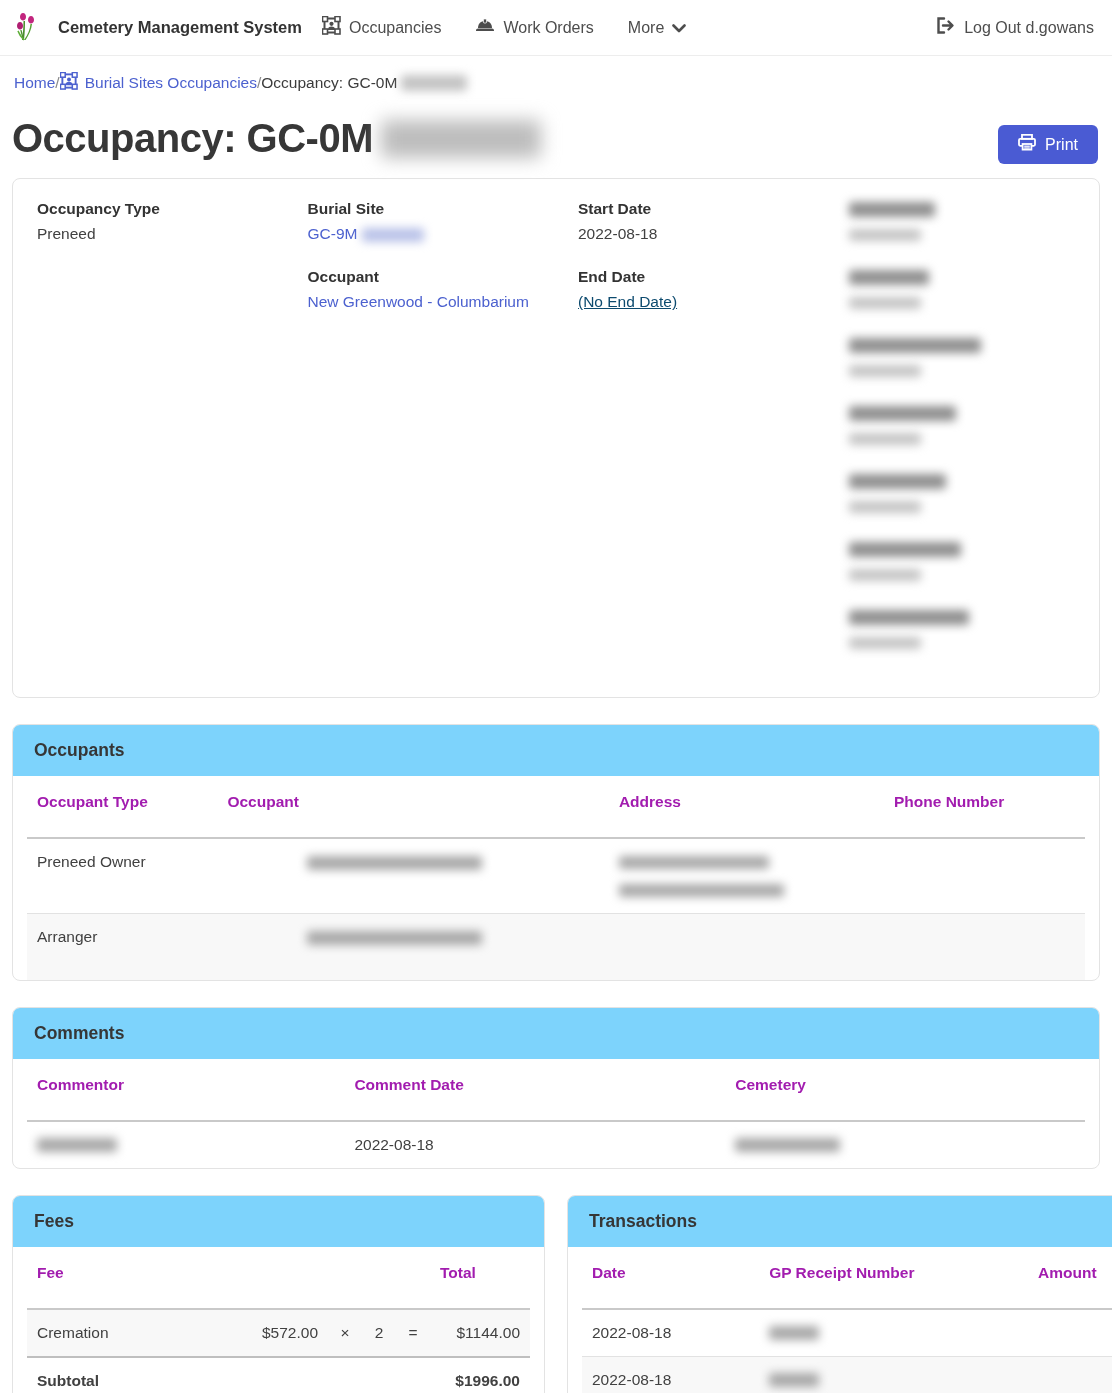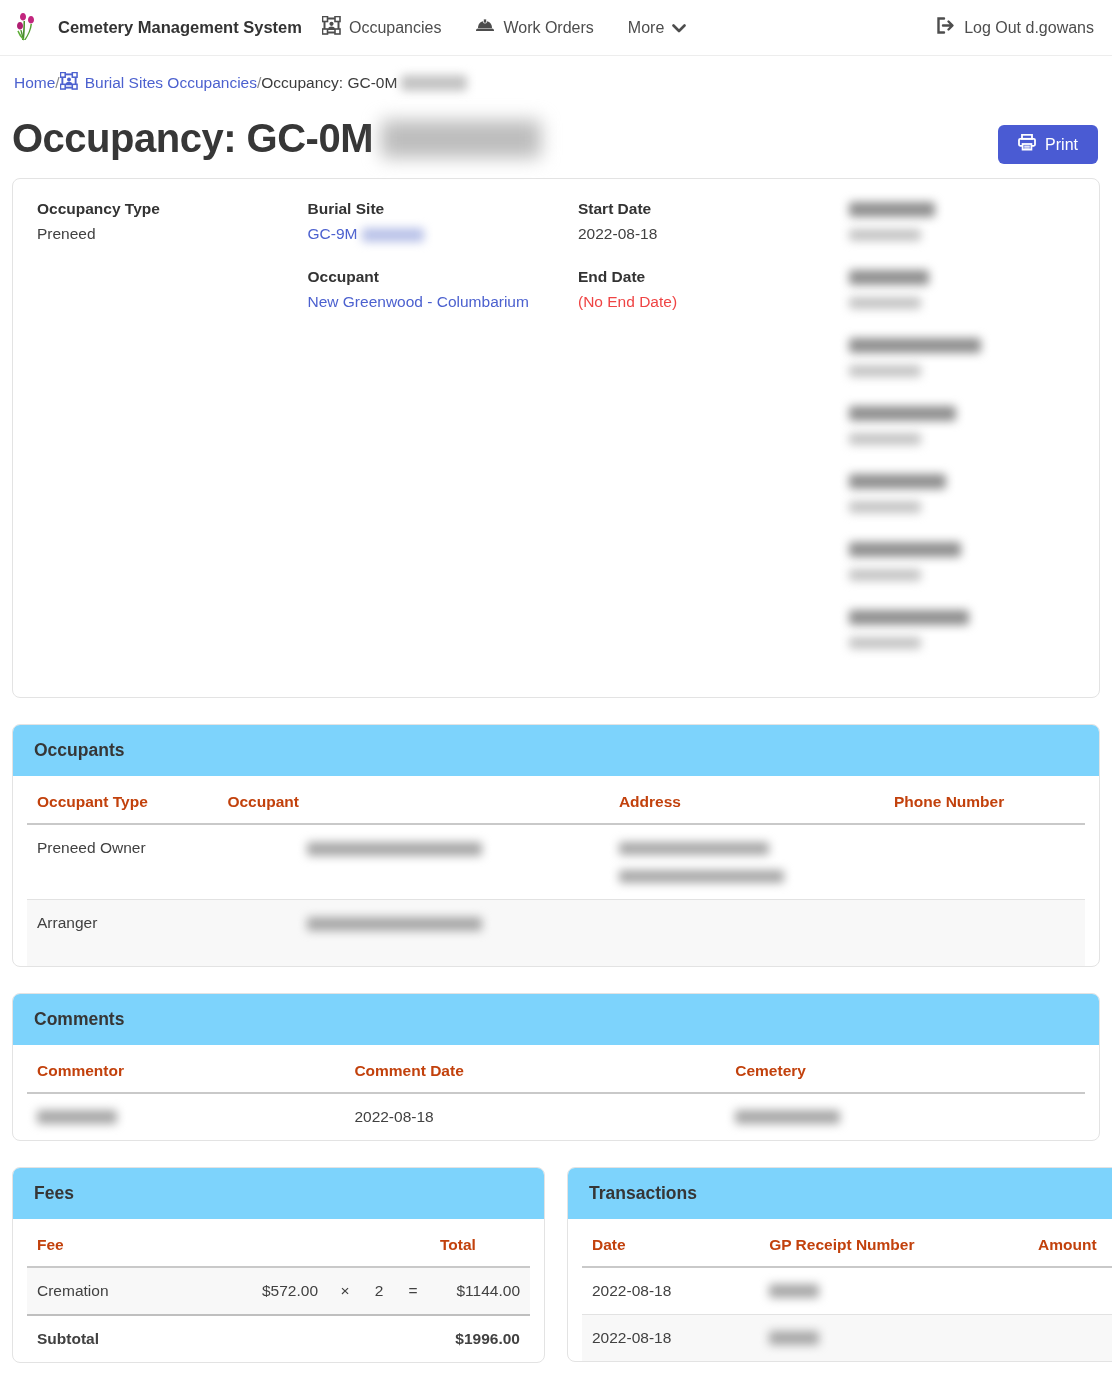--- a/index.html
+++ b/index.html
@@ -29,32 +29,32 @@
     font-family:"Liberation Sans", sans-serif; }
   
   .card { border:1px solid #e3e3e3; border-radius:8px; margin:0 12px 26px 12px; background:#fff; overflow:hidden; }
   .card-header { background:#7dd3fc; padding:15px 21px; font-size:17.5px; font-weight:bold; color:#363636; }
   
   .details-card { min-height:408px; padding:21px 24px; }
   .details-grid { display:grid; grid-template-columns:1fr 1fr 1fr 1fr; column-gap:10px;gap:44px; }
   .field { margin-bottom:25px; }
   .field-label { font-weight:bold; font-size:15.5px; color:#333; margin-bottom:7px; }
   .field-value { font-size:15.5px; color:#414141; }
-  .field-muted { color:#ef4444; }
+  .field-muted { color:#0c4a6e;text-decoration:underline; }
   a.link { color:#4c61cf; text-decoration:none; cursor:pointer; }
   
   .rblur { display:inline-block; border-radius:3px; filter:blur(5px); vertical-align:middle; }
   .rblur-dark  { background:#8f8f8f; }
   .rblur-mid   { background:#a8a8a8; }
   .rblur-light { background:#c4c4c4; }
   .rblur-link  { background:#b9c2e8; }
   .title-blur  { width:160px; height:38px; background:#bdbdbd; filter:blur(9px); border-radius:4px; margin-left:8px; }
   
   table.data { width:100%; border-collapse:collapse; font-size:15.5px; }
-  table.data th { text-align:left; font-weight:bold; color:#c2410c; padding:17px 10px 12px 10px; border-bottom:2px solid #c9c9c9; }
+  table.data th { text-align:left; font-weight:bold; color:#a21caf; padding:17px 10px 26px 10px; border-bottom:2px solid #c9c9c9; }
   table.data td { padding:14px 10px; border-bottom:1px solid #e2e2e2; color:#414141; vertical-align:top; }
   table.data tr.striped td { background:#f8f8f8; }
   table.data tr:last-child td { border-bottom:none; }
   .tbl-wrap { padding:0 14px; }
   .num { text-align:right; }
   
   .bottom-row { display:flex; align-items:flex-start; gap:22px; margin:0 12px; }
   .fees-card { width:533px; flex:0 0 auto; margin:0; }
   .trans-card { width:641px; flex:0 0 auto; margin:0; }
   table.fees td.sym { text-align:center; width:34px; color:#414141; }

